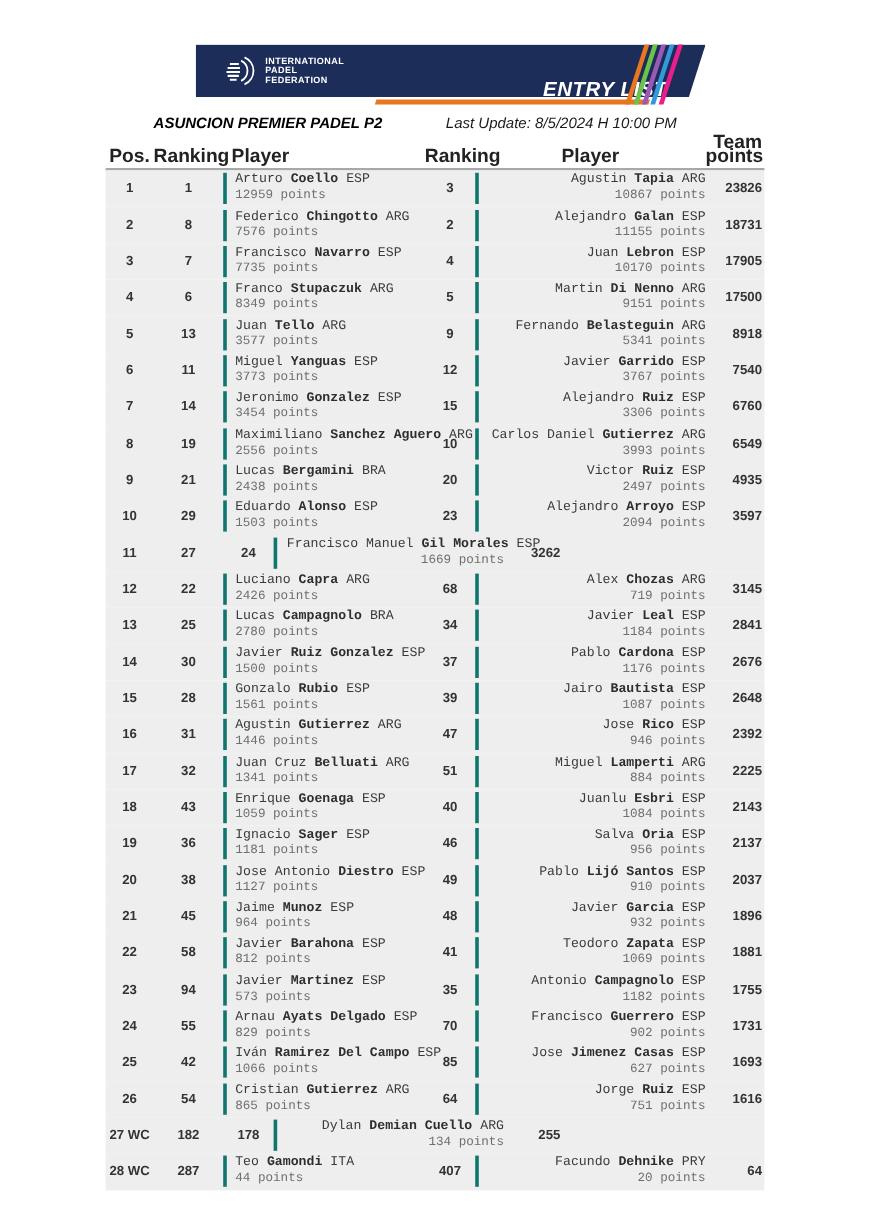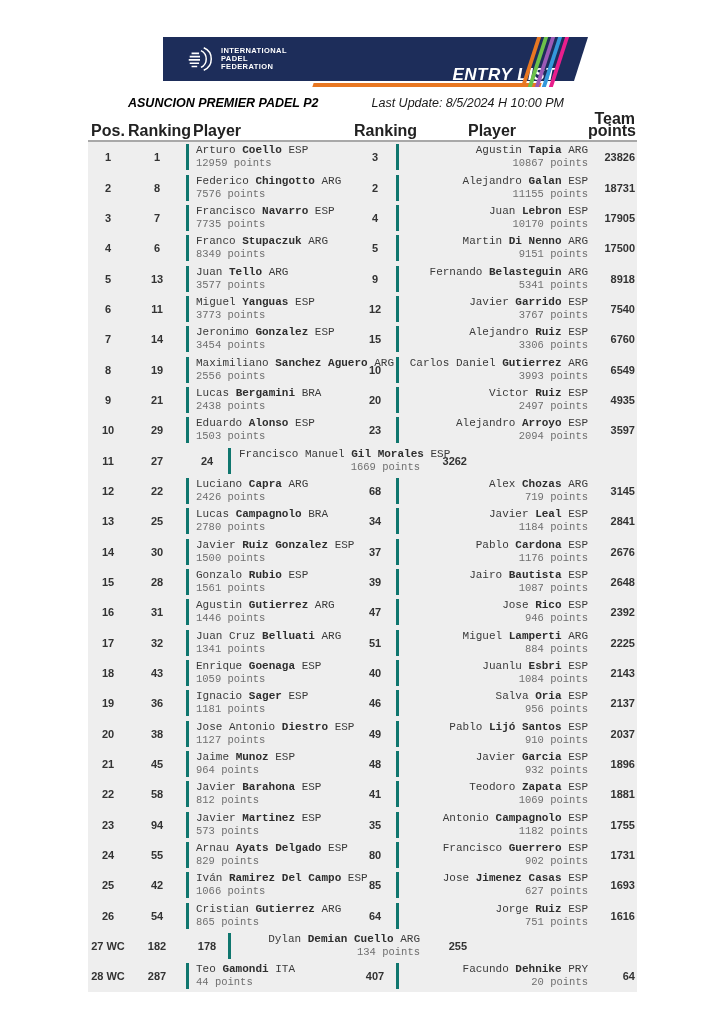--- a/index.html
+++ b/index.html
@@ -465,21 +465,21 @@
       <div class="td c-team team">1755</div>
     </div>
 
     <div class="tr">
       <div class="td c-pos num">24</div>
       <div class="td c-rank1 num">55</div>
       <div class="td c-pl1">
         <div class="name"><span>Arnau</span> <b>Ayats Delgado</b> <span>ESP</span></div>
         <div class="pts">829 points</div>
       </div>
-      <div class="td c-rank2 num">80</div>
+      <div class="td c-rank2 num">70</div>
       <div class="td c-pl2">
         <div class="name"><span>Francisco</span> <b>Guerrero</b> <span>ESP</span></div>
         <div class="pts">902 points</div>
       </div>
       <div class="td c-team team">1731</div>
     </div>
 
     <div class="tr">
       <div class="td c-pos num">25</div>
       <div class="td c-rank1 num">42</div>

